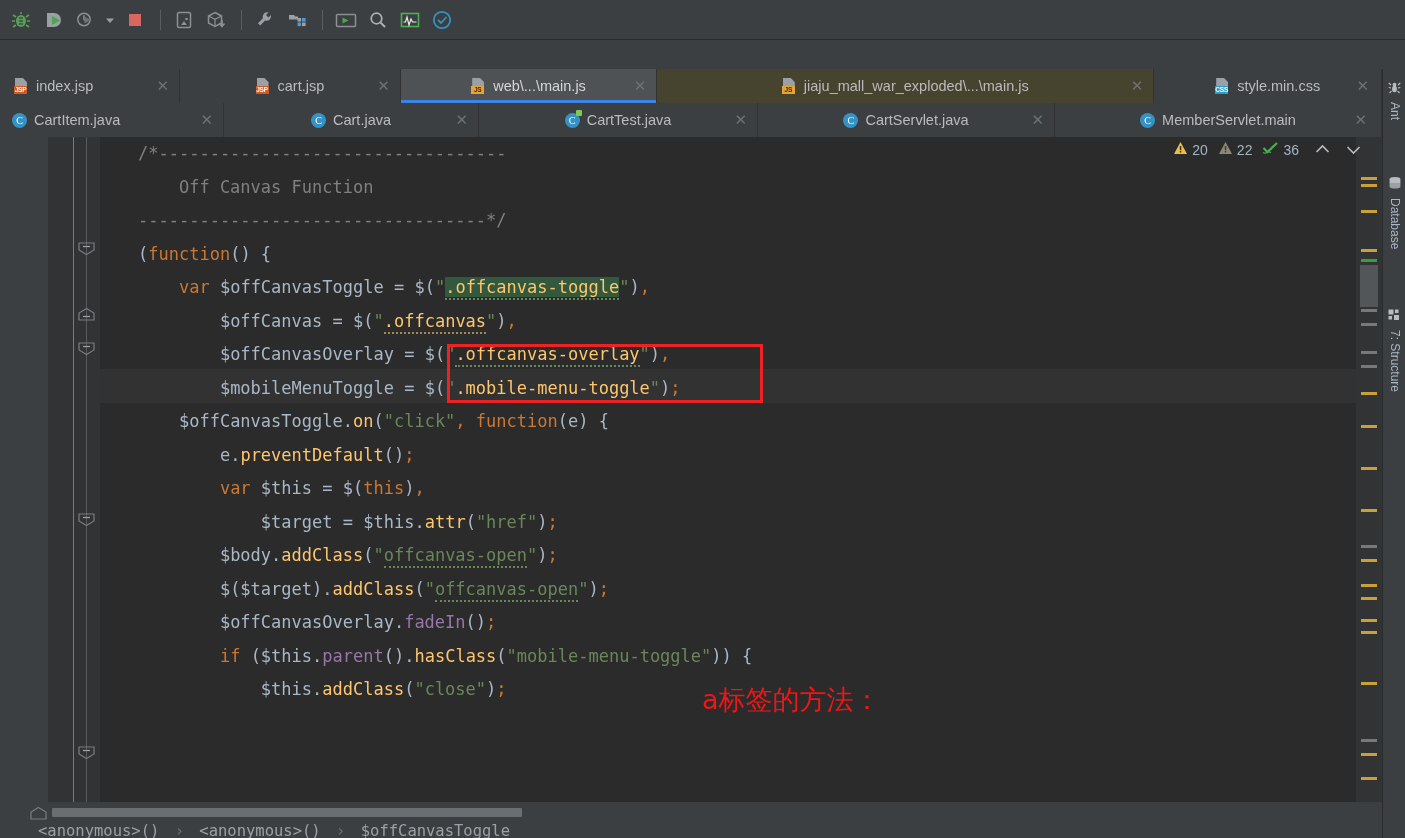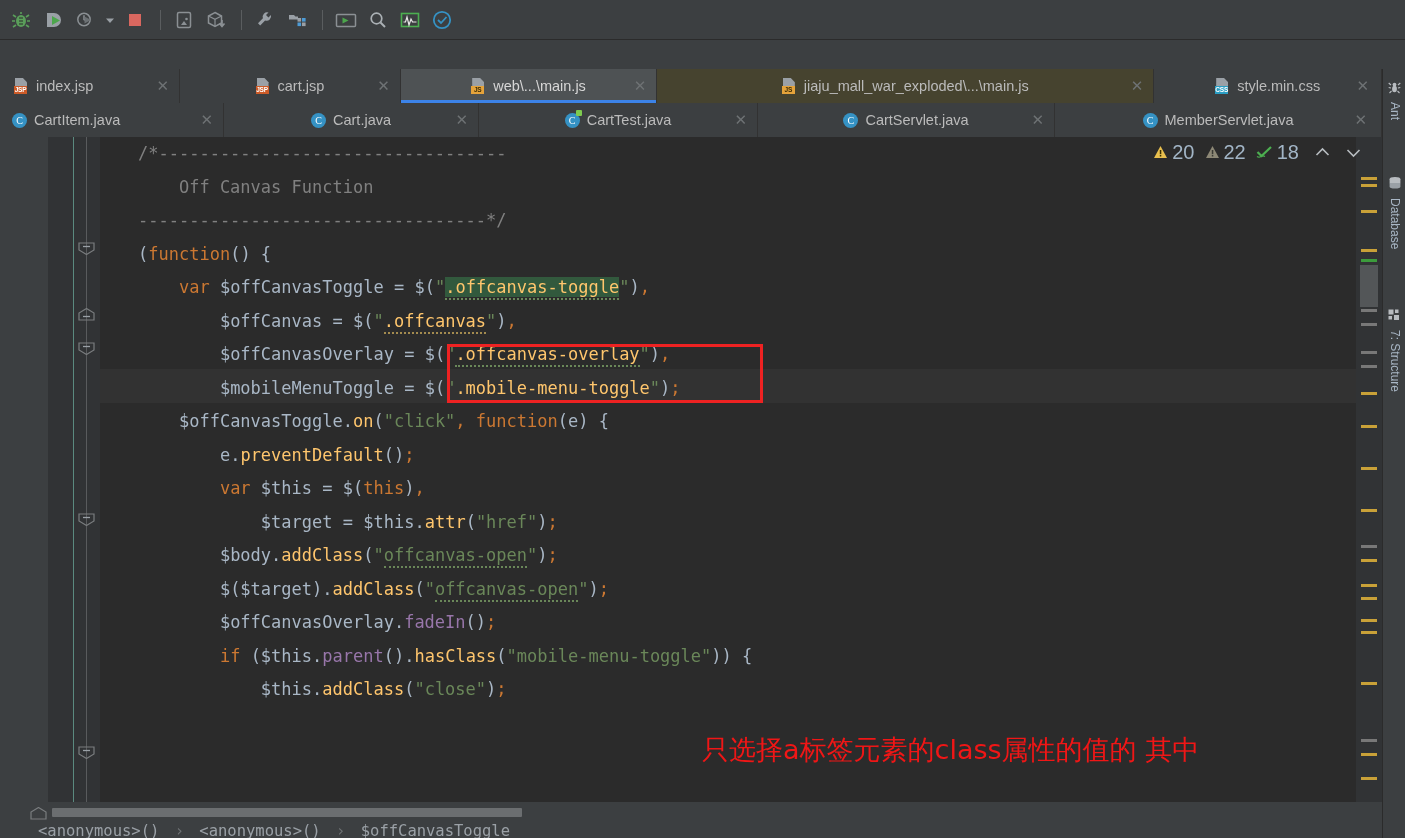--- a/index.html
+++ b/index.html
@@ -120,21 +120,21 @@
   
   .annot {
     position: absolute; color: #f01616;
     font-family: "DejaVu Sans", sans-serif;
     font-size: 27px; line-height: 42px; font-weight: 500; white-space: nowrap;
   }
 
   
   .inspect {
     position: absolute; right: 38px; top: 141px; display: flex; align-items: center;
-    font-family: "Liberation Sans", sans-serif; font-size: 20px; color: #a2b5c6;
+    font-family: "Liberation Sans", sans-serif; font-size: 14px; color: #a2b5c6;
     gap: 4px; z-index: 20;
   }
   .inspect .grp { display: flex; align-items: center; gap: 4px; margin-right: 6px; }
 
   
   .stripe {
     position: absolute; left: 1356px; top: 137px; width: 26px; height: 665px;
     background: #313335;
   }
   .mk { position: absolute; left: 5px; width: 16px; height: 3px; }
@@ -332,21 +332,21 @@
       <span class="ttxt">CartTest.java</span>
       <span class="tclose" style="position:absolute;right:10px">✕</span>
     </div>
     <div class="tab" style="width:297px">
       <span class="cico">C</span>
       <span class="ttxt">CartServlet.java</span>
       <span class="tclose" style="position:absolute;right:10px">✕</span>
     </div>
     <div class="tab" style="width:327px">
       <span class="cico">C</span>
-      <span class="ttxt">MemberServlet.java</span>
+      <span class="ttxt">MemberServlet.main</span>
       <span class="tclose" style="position:absolute;right:14px">✕</span>
     </div>
   </div>
 
   <div class="editor-wrap">
 
     <div class="gutter-outer">
       <div class="gutter-line"></div>
     </div>
 
@@ -401,21 +401,21 @@
         <span class="k">var</span> <span class="id">$this</span> <span class="pun">=</span> <span class="id">$(</span><span class="k">this</span><span class="id">)</span><span class="ora">,</span>
             <span class="id">$target</span> <span class="pun">=</span> <span class="id">$this</span><span class="pun">.</span><span class="fn">attr</span><span class="id">(</span><span class="str">"href"</span><span class="id">)</span><span class="ora">;</span>
         <span class="id">$body</span><span class="pun">.</span><span class="fn">addClass</span><span class="id">(</span><span class="str">"</span><span class="str wavy">offcanvas-open</span><span class="str">"</span><span class="id">)</span><span class="ora">;</span>
         <span class="id">$($target)</span><span class="pun">.</span><span class="fn">addClass</span><span class="id">(</span><span class="str">"</span><span class="str wavy">offcanvas-open</span><span class="str">"</span><span class="id">)</span><span class="ora">;</span>
         <span class="id">$offCanvasOverlay</span><span class="pun">.</span><span class="vio">fadeIn</span><span class="id">()</span><span class="ora">;</span>
         <span class="k">if</span> <span class="id">($this</span><span class="pun">.</span><span class="vio">parent</span><span class="id">()</span><span class="pun">.</span><span class="fn">hasClass</span><span class="id">(</span><span class="str">"mobile-menu-toggle"</span><span class="id">)) {</span>
             <span class="id">$this</span><span class="pun">.</span><span class="fn">addClass</span><span class="id">(</span><span class="str">"close"</span><span class="id">)</span><span class="ora">;</span></pre>
 
       <div class="redbox" style="left:347px; top:207px; width:316px; height:59px;"></div>
 
-      <div class="annot" style="left:602px; top:592px;">只选择a标签元素的class属性的值的 其中</div>
+      <div class="annot" style="left:602px; top:542px;">a标签的方法：</div>
 
     </div>
   </div>
 
   <div class="inspect">
     <div class="grp">
       <span>
         <svg width="15" height="14" viewBox="0 0 15 14">
             <path d="M7.5 1 L14 13 H1 Z" fill="#e8bf4e"></path>
             <rect x="6.8" y="5" width="1.5" height="4.2" fill="#3a3000"></rect>
@@ -434,21 +434,21 @@
       </span>
       <span>22</span>
     </div>
     <div class="grp">
       <span>
         <svg width="17" height="14" viewBox="0 0 17 14">
             <path d="M1.5 7 L5.5 11 L15 2" stroke="#4caf50" stroke-width="2.2" fill="none"></path>
             <path d="M1 11.5 q2 1.4 4 0 q2 -1.4 4 0" stroke="#4caf50" stroke-width="1.3" fill="none"></path>
           </svg>
       </span>
-      <span>18</span>
+      <span>36</span>
     </div>
     <span style="padding:0 6px;color:#9aa0a6;font-size:15px">
       <svg width="15" height="11" viewBox="0 0 15 11">
           <path d="M1.5 8 L7.5 2 L13.5 8" stroke="#b7bcc0" stroke-width="1.6" fill="none"></path>
         </svg>
     </span>
     <span style="padding:0 6px;color:#9aa0a6;font-size:15px">
       <svg width="15" height="11" viewBox="0 0 15 11">
           <path d="M1.5 3 L7.5 9 L13.5 3" stroke="#b7bcc0" stroke-width="1.6" fill="none"></path>
         </svg>

